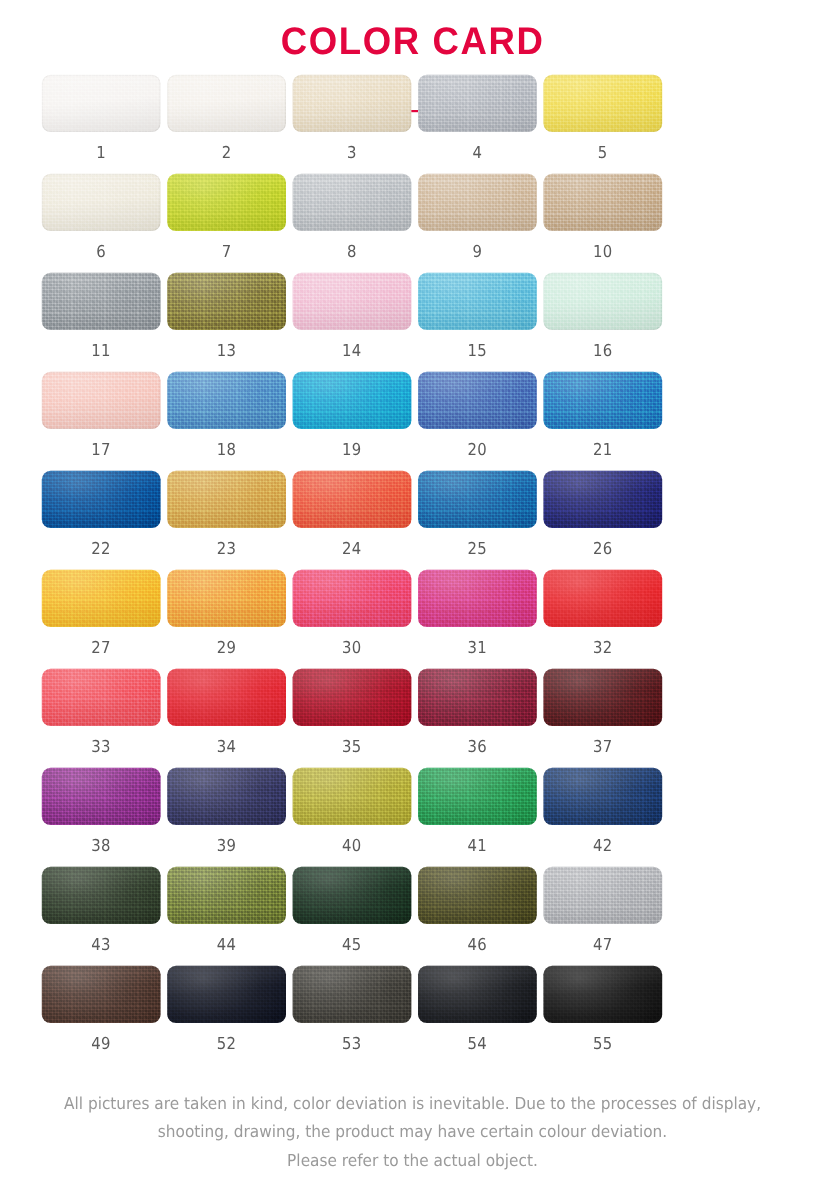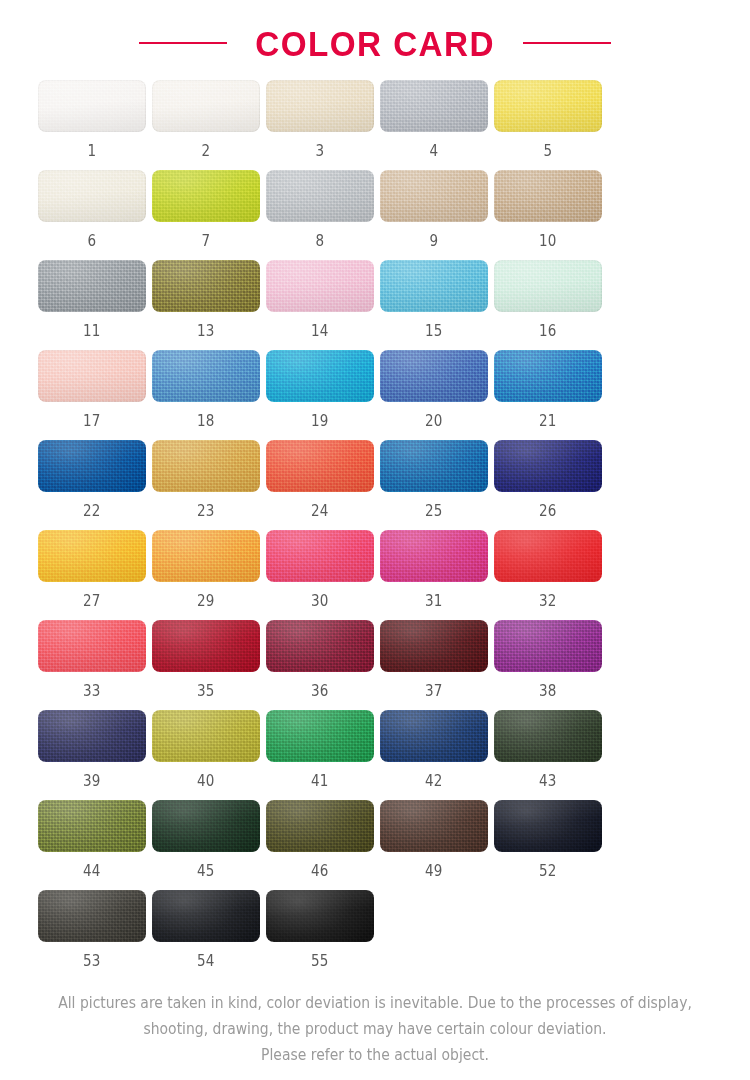--- a/index.html
+++ b/index.html
@@ -12,27 +12,28 @@
     width: 750px;
     height: 1080px;
     font-family: "Liberation Sans", "DejaVu Sans", sans-serif;
     overflow: hidden;
     position: relative;
     -webkit-font-smoothing: antialiased;
   }
 
   
   .header {
-    height: 80px;
+    height: 68px;
     display: flex;
     align-items: center;
     justify-content: center;
     gap: 22px;
     padding-top: 6px;
     box-sizing: border-box;
+    flex-direction: column;
   }
   .rule {
     width: 88px;
     height: 2px;
     background: #e3053f;
     flex: 0 0 auto;
   }
   .page-title {
     font-family: "Liberation Sans", "DejaVu Sans", sans-serif;
     font-size: 35px;
@@ -261,20 +262,24 @@
     </div>
     <div class="cell">
       <div class="swatch" style="background-color: rgb(232, 38, 44);"></div>
       <div class="cell-label">32</div>
     </div>
     <div class="cell">
       <div class="swatch" style="background-color: rgb(243, 86, 99);"></div>
       <div class="cell-label">33</div>
     </div>
     <div class="cell">
+      <div class="swatch" style="background-color: rgb(227, 37, 49);"></div>
+      <div class="cell-label">34</div>
+    </div>
+    <div class="cell">
       <div class="swatch" style="background-color: rgb(169, 15, 37);"></div>
       <div class="cell-label">35</div>
     </div>
     <div class="cell">
       <div class="swatch" style="background-color: rgb(133, 26, 53);"></div>
       <div class="cell-label">36</div>
     </div>
     <div class="cell">
       <div class="swatch" style="background-color: rgb(85, 20, 24);"></div>
       <div class="cell-label">37</div>
@@ -307,20 +312,24 @@
       <div class="swatch" style="background-color: rgb(112, 125, 51);"></div>
       <div class="cell-label">44</div>
     </div>
     <div class="cell">
       <div class="swatch" style="background-color: rgb(23, 48, 31);"></div>
       <div class="cell-label">45</div>
     </div>
     <div class="cell">
       <div class="swatch" style="background-color: rgb(76, 74, 32);"></div>
       <div class="cell-label">46</div>
+    </div>
+    <div class="cell">
+      <div class="swatch" style="background-color: rgb(180, 182, 186);"></div>
+      <div class="cell-label">47</div>
     </div>
     <div class="cell">
       <div class="swatch" style="background-color: rgb(76, 51, 42);"></div>
       <div class="cell-label">49</div>
     </div>
     <div class="cell">
       <div class="swatch" style="background-color: rgb(15, 19, 32);"></div>
       <div class="cell-label">52</div>
     </div>
     <div class="cell">

